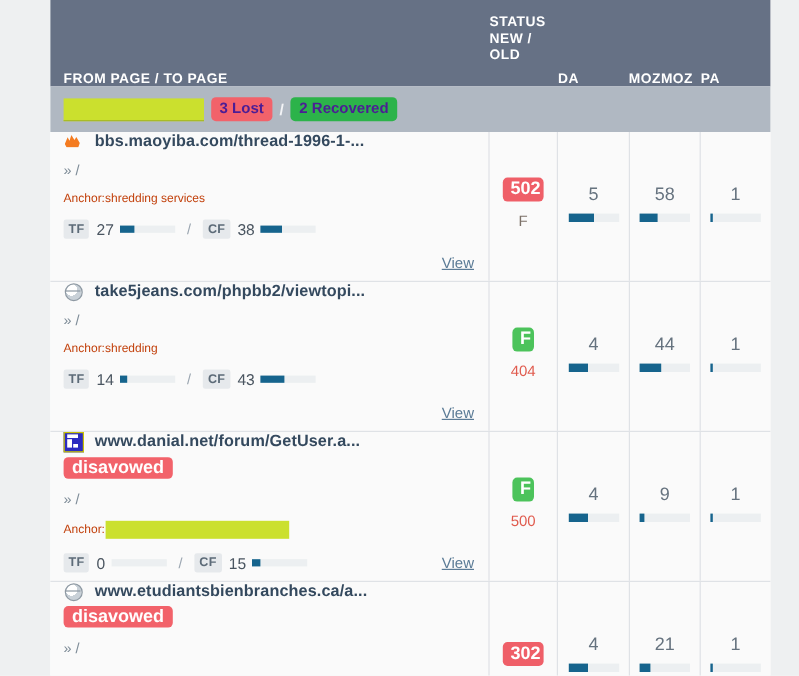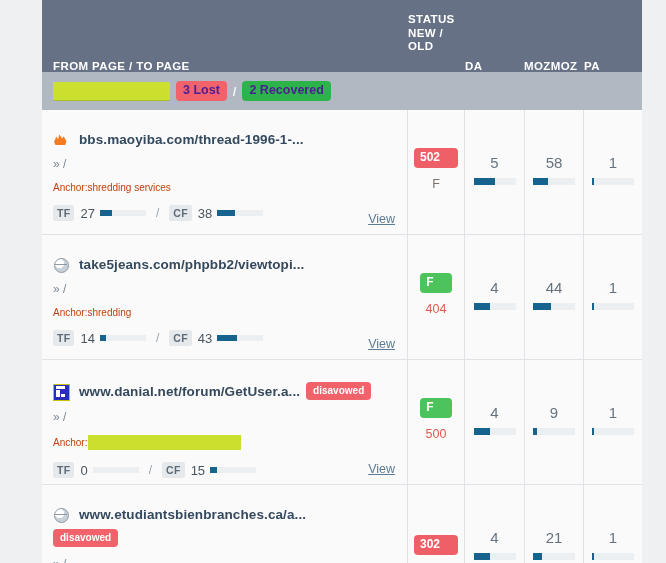--- a/index.html
+++ b/index.html
@@ -75,21 +75,21 @@
     display: flex;
     border-bottom: 1px solid #dfe2e6;
     background: #fafafa;
     min-height: 125px;
   }
   .row:last-child { border-bottom: none; }
 
   .cell-from {
     width: 366px;
     border-right: 1px solid #dfe2e6;
-    padding: 22px 12px 0 11px;
+    padding: 0 12px 0 11px;
     position: relative;
   }
   .cell-metric {
     border-right: 1px solid #dfe2e6;
     display: flex;
     flex-direction: column;
     align-items: center;
     justify-content: center;
     padding-bottom: 6px;
   }
@@ -110,21 +110,21 @@
   .url {
     font-size: 13.5px;
     font-weight: bold;
     color: #34495e;
     letter-spacing: .1px;
   }
   .badge-disavowed {
     display: inline-block;
     background: #f2626a;
     color: #fff;
-    font-size: 10px;
+    font-size: 15px;
     font-weight: bold;
     border-radius: 4px;
     padding: 2px 7px 3px 7px;
     line-height: 13px;
   }
   .topage {
     font-size: 12px;
     color: #7c8a96;
     margin-top: 10px;
   }
@@ -168,24 +168,24 @@
     right: 12px; bottom: 8px;
     font-size: 12.5px;
     color: #5b7b96;
     text-decoration: underline;
     cursor: pointer;
   }
 
   
   .sbadge {
     color: #fff;
-    font-size: 12px;
+    font-size: 15px;
     font-weight: bold;
     border-radius: 4px;
-    padding: 3px 18px 4px 6px;
+    padding: 3px 2px 4px 6px;
     line-height: 13px;
     display: inline-block;
   }
   .sbadge.red   { background: #ef5f68; }
   .sbadge.green { background: #4cc35b; }
   .sold { font-size: 12.5px; margin-top: 9px; }
   .sold.grey { color: #7c7168; }
   .sold.red  { color: #e05b4e; }
 
   .mval { font-size: 15px; color: #66737f; margin-bottom: 7px; }

